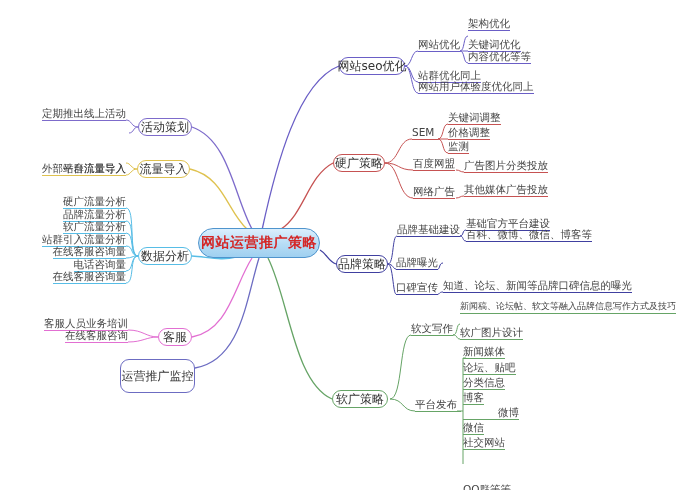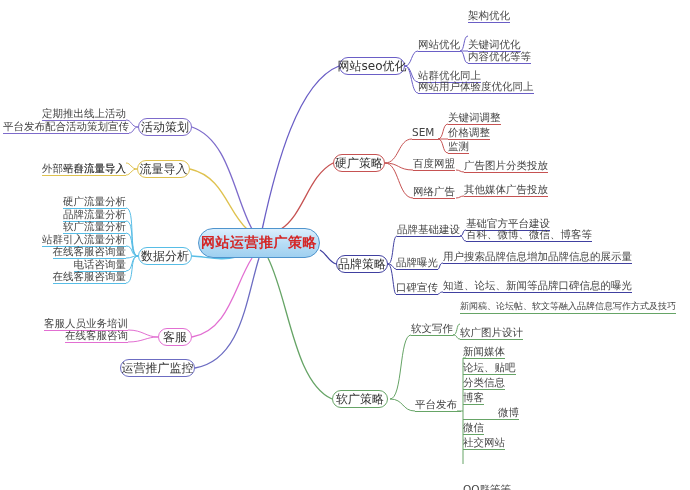--- a/index.html
+++ b/index.html
@@ -108,65 +108,63 @@
       <path class="main" d="M 259 258 C 246 300, 241 360, 195 368"></path>
     </g>
   </svg>
 
   <div id="center-node">网站运营推广策略</div>
 
   <div class="nodebox c-act" style="left:138px;top:118px;width:54px;height:18px;">活动策划</div>
   <div class="nodebox c-tra" style="left:137px;top:160px;width:53px;height:18px;">流量导入</div>
   <div class="nodebox c-dat" style="left:138px;top:247px;width:54px;height:18px;">数据分析</div>
   <div class="nodebox c-ser" style="left:158px;top:328px;width:34px;height:18px;">客服</div>
-  <div class="nodebox c-mon" style="left:120px;top:359px;width:75px;height:18px;text-align:center;">运营推广监控</div>
+  <div class="nodebox c-mon" style="left:120px;top:359px;width:75px;height:34px;text-align:center;">运营推广监控</div>
 
   <div class="nodebox c-seo" style="left:339px;top:57px;width:66px;height:18px;">网站seo优化</div>
   <div class="nodebox c-har" style="left:333px;top:154px;width:52px;height:18px;">硬广策略</div>
   <div class="nodebox c-bra" style="left:336px;top:255px;width:52px;height:18px;">品牌策略</div>
   <div class="nodebox c-sof" style="left:332px;top:390px;width:56px;height:18px;">软广策略</div>
 
   <div class="lbl r u-act" style="right:564px;top:107px;">定期推出线上活动</div>
-  <div class="lbl r u-act" style="right:561px;top:120px;">平台发布配合活动策划宣传</div>
 
   <div class="lbl r u-tra" style="right:564px;top:162px;">站群流量导入</div>
   <div class="lbl r u-tra" style="right:564px;top:162px;">外部平台流量导入</div>
 
   <div class="lbl r u-dat" style="right:564px;top:195px;">硬广流量分析</div>
   <div class="lbl r u-dat" style="right:564px;top:208px;">品牌流量分析</div>
   <div class="lbl r u-dat" style="right:564px;top:220px;">软广流量分析</div>
   <div class="lbl r u-dat" style="right:564px;top:233px;">站群引入流量分析</div>
   <div class="lbl r u-dat" style="right:564px;top:245px;">在线客服咨询量</div>
   <div class="lbl r u-dat" style="right:564px;top:258px;">电话咨询量</div>
   <div class="lbl r u-dat" style="right:564px;top:270px;">在线客服咨询量</div>
 
   <div class="lbl r u-ser" style="right:562px;top:317px;">客服人员业务培训</div>
   <div class="lbl r u-ser" style="right:562px;top:329px;">在线客服咨询</div>
 
   <div class="lbl u-seo" style="left:418px;top:38px;">网站优化</div>
-  <div class="lbl u-seo" style="left:468px;top:9px;">架构优化</div>
+  <div class="lbl u-seo" style="left:468px;top:17px;">架构优化</div>
   <div class="lbl u-seo" style="left:468px;top:38px;">关键词优化</div>
   <div class="lbl u-seo" style="left:468px;top:50px;">内容优化等等</div>
   <div class="lbl u-seo" style="left:418px;top:69px;">站群优化同上</div>
   <div class="lbl u-seo" style="left:418px;top:80px;">网站用户体验度优化同上</div>
 
   <div class="lbl u-har" style="left:412px;top:126px;width:26px;">SEM</div>
   <div class="lbl u-har" style="left:448px;top:111px;">关键词调整</div>
   <div class="lbl u-har" style="left:448px;top:126px;">价格调整</div>
   <div class="lbl u-har" style="left:448px;top:140px;">监测</div>
   <div class="lbl u-har" style="left:413px;top:157px;">百度网盟</div>
   <div class="lbl u-har" style="left:464px;top:159px;">广告图片分类投放</div>
   <div class="lbl u-har" style="left:413px;top:185px;">网络广告</div>
   <div class="lbl u-har" style="left:464px;top:183px;">其他媒体广告投放</div>
 
   <div class="lbl u-bra" style="left:397px;top:223px;">品牌基础建设</div>
   <div class="lbl u-bra" style="left:466px;top:217px;">基础官方平台建设</div>
   <div class="lbl u-bra" style="left:466px;top:228px;font-family:Liberation Serif, serif;">百科、微博、微信、博客等</div>
   <div class="lbl u-bra" style="left:396px;top:256px;">品牌曝光</div>
-  <div class="lbl u-bra" style="left:443px;top:250px;">用户搜索品牌信息增加品牌信息的展示量</div>
   <div class="lbl u-bra" style="left:396px;top:281px;">口碑宣传</div>
   <div class="lbl u-bra" style="left:443px;top:279px;">知道、论坛、新闻等品牌口碑信息的曝光</div>
 
   <div class="lbl u-sof" style="left:411px;top:322px;">软文写作</div>
   <div class="lbl u-sof xs" style="left:460px;top:300px;">新闻稿、论坛帖、软文等融入品牌信息写作方式及技巧</div>
   <div class="lbl u-sof" style="left:460px;top:326px;">软广图片设计</div>
   <div class="lbl u-sof" style="left:415px;top:398px;padding-right:4px;">平台发布</div>
   <div class="lbl u-sof" style="left:463px;top:345px;">新闻媒体</div>
   <div class="lbl u-sof" style="left:463px;top:361px;">论坛、贴吧</div>
   <div class="lbl u-sof" style="left:463px;top:376px;">分类信息</div>

